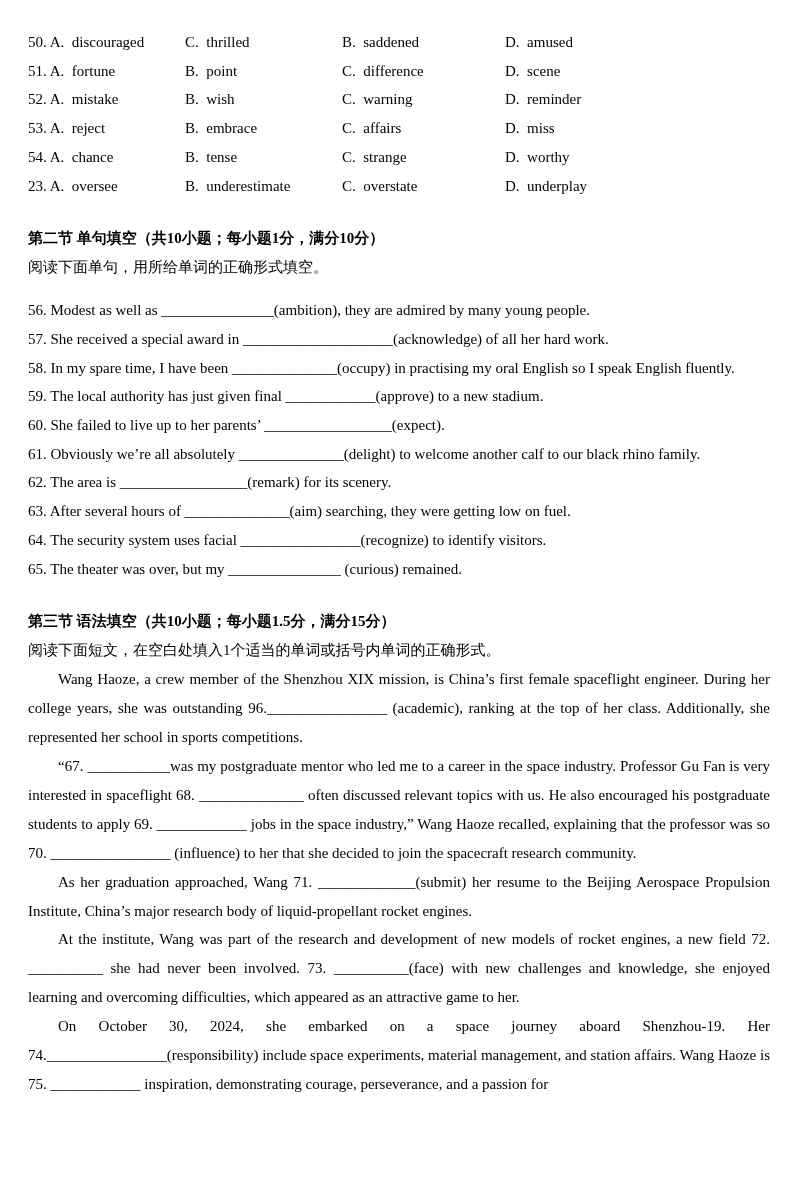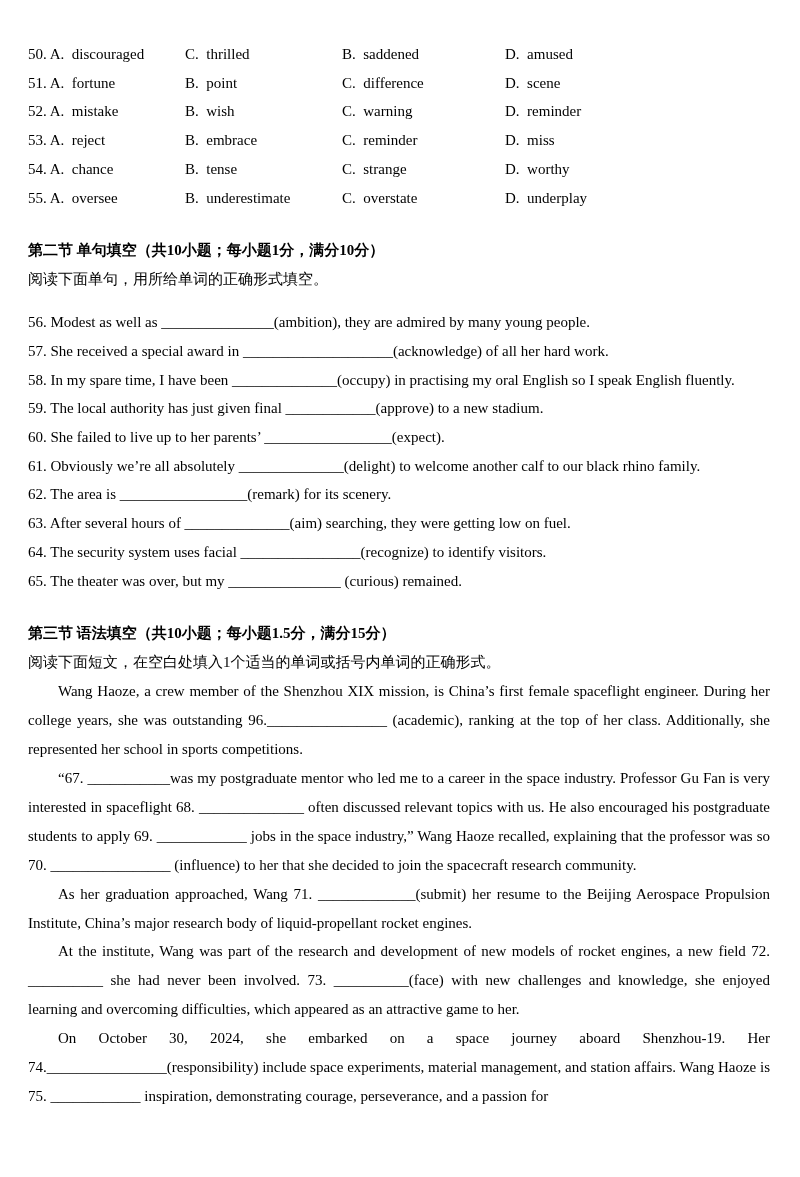--- a/index.html
+++ b/index.html
@@ -5,21 +5,21 @@
   * { margin: 0; padding: 0; box-sizing: border-box; }
   html, body { background: #ffffff; }
   body {
     width: 800px;
     height: 1177px;
     overflow: hidden;
     font-family: "Liberation Serif", "DejaVu Serif", serif;
     font-size: 15px;
     color: #000000;
   }
-  .page { padding: 40px 30px 10px 28px; }
+  .page { padding: 28px 30px 10px 28px; }
 
   
   .mc-block { }
   .mc-row {
     display: grid;
     grid-template-columns: 157px 157px 163px 1fr;
     line-height: 28.7px;
     white-space: pre;
   }
   .mc-first { display: inline-block; }
@@ -71,31 +71,31 @@
     </div>
     <div class="mc-row">
       <span class="mc-first"><span class="mc-num">52.</span><span> </span><span class="mc-opt">A.  mistake</span></span>
       <span class="mc-opt">B.  wish</span>
       <span class="mc-opt">C.  warning</span>
       <span class="mc-opt">D.  reminder</span>
     </div>
     <div class="mc-row">
       <span class="mc-first"><span class="mc-num">53.</span><span> </span><span class="mc-opt">A.  reject</span></span>
       <span class="mc-opt">B.  embrace</span>
-      <span class="mc-opt">C.  reminder</span>
+      <span class="mc-opt">C.  affairs</span>
       <span class="mc-opt">D.  miss</span>
     </div>
     <div class="mc-row">
       <span class="mc-first"><span class="mc-num">54.</span><span> </span><span class="mc-opt">A.  chance</span></span>
       <span class="mc-opt">B.  tense</span>
       <span class="mc-opt">C.  strange</span>
       <span class="mc-opt">D.  worthy</span>
     </div>
     <div class="mc-row">
-      <span class="mc-first"><span class="mc-num">55.</span><span> </span><span class="mc-opt">A.  oversee</span></span>
+      <span class="mc-first"><span class="mc-num">23.</span><span> </span><span class="mc-opt">A.  oversee</span></span>
       <span class="mc-opt">B.  underestimate</span>
       <span class="mc-opt">C.  overstate</span>
       <span class="mc-opt">D.  underplay</span>
     </div>
   </div>
 
   <div class="sec-head">第二节 单句填空（共10小题；每小题1分，满分10分）</div>
   <div class="sec-instr">阅读下面单句，用所给单词的正确形式填空。</div>
 
   <div class="q-block">

